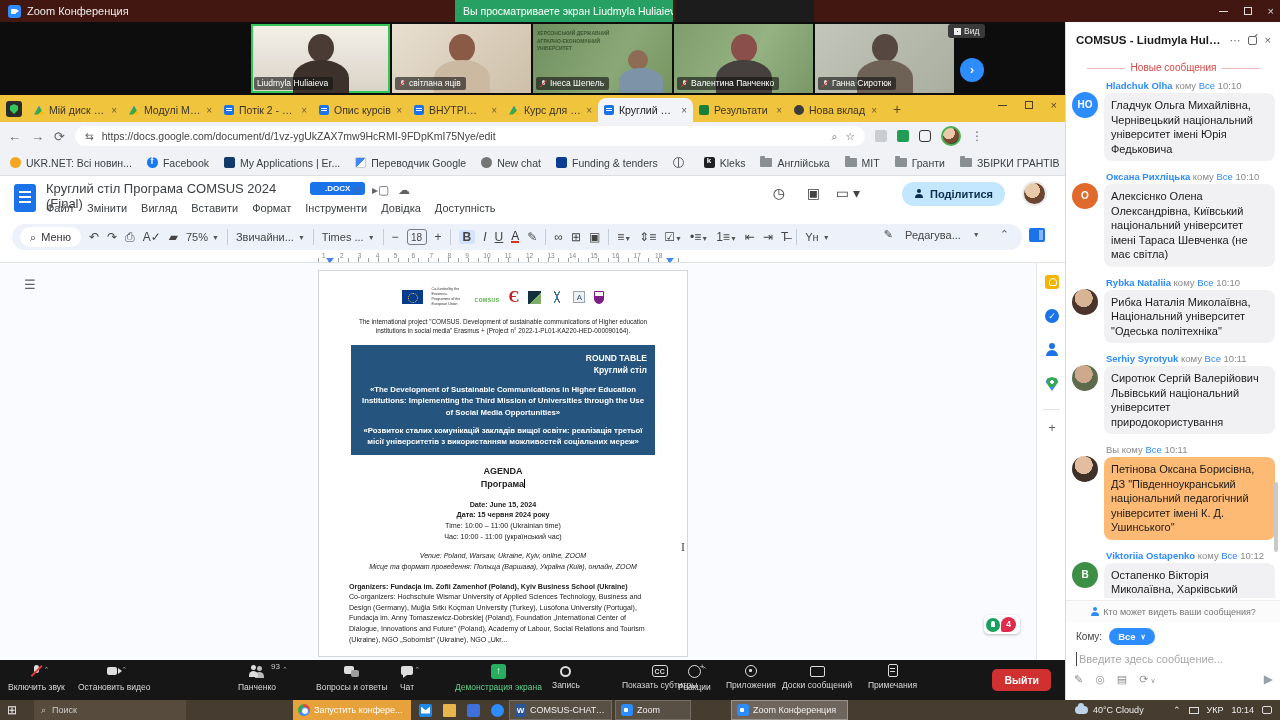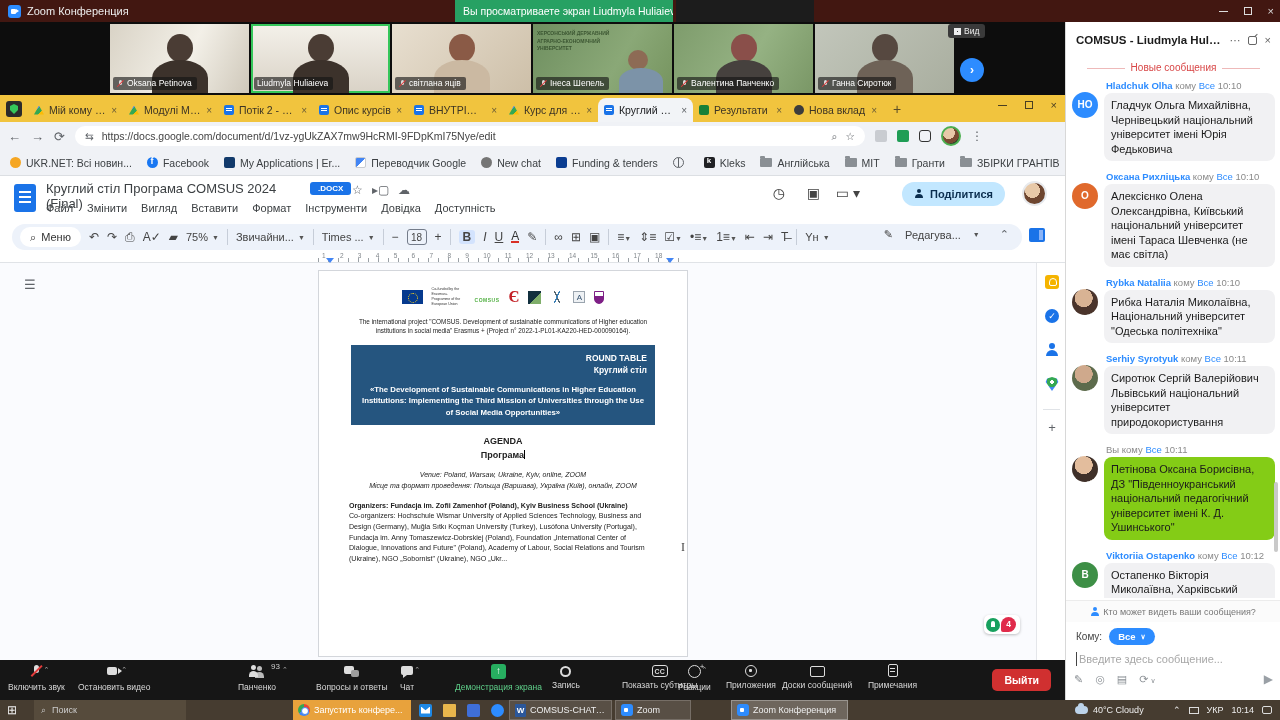--- a/index.html
+++ b/index.html
@@ -96,21 +96,21 @@
   .bfold{width:12px;height:9px;background:#8a8f94;border-radius:1px;position:relative;flex:0 0 auto;}
   .bfold::before{content:"";position:absolute;left:0;top:-2px;width:5px;height:2px;background:#8a8f94;border-radius:1px 1px 0 0;}
   .bm-more{margin-left:6px;color:#5f6368;font-weight:bold;}
   .bm-sep{width:1px;height:14px;background:#d0b64f;}
 
   
   .docshead{left:0;top:176px;width:1065px;height:46px;background:#fff;}
   .docicon{position:absolute;left:14px;top:8px;width:22px;height:28px;background:#1a73e8;border-radius:3px;}
   .docicon::after{content:"";position:absolute;left:5px;top:7px;width:12px;height:2px;background:#fff;box-shadow:0 5px 0 #fff,0 10px 0 #fff;}
   .dtitle{position:absolute;left:46px;top:5px;font-size:13px;color:#3c4043;}
-  .docx{position:absolute;top:6px;height:13px;background:#1a73e8;color:#fff;font-size:8px;font-weight:bold;border-radius:3px;line-height:13px;padding:0 8px;}
+  .docx{position:absolute;top:6px;height:13px;background:#1a73e8;color:#fff;font-size:8px;font-weight:bold;border-radius:3px;line-height:13px;padding:0 15px;}
   .hdrico{position:absolute;top:7px;color:#5f6368;font-size:12px;}
   .dmenu{position:absolute;left:46px;top:26px;display:flex;gap:14px;font-size:11px;color:#3c4043;}
   .rtico{position:absolute;top:9px;color:#444;font-size:14px;}
   .sharebtn{position:absolute;right:60px;top:6px;height:24px;background:#c2e7ff;border-radius:12px;color:#0b2e4f;font-size:11px;font-weight:bold;display:flex;align-items:center;gap:6px;padding:0 12px;}
   .person-add{display:inline-block;width:10px;height:10px;position:relative;}
   .person-add::before{content:"";position:absolute;left:3px;top:0;width:4px;height:4px;border-radius:50%;background:#0b2e4f;}
   .person-add::after{content:"";position:absolute;left:1px;top:5px;width:8px;height:4px;border-radius:4px 4px 0 0;background:#0b2e4f;}
   .davatar{position:absolute;right:18px;top:5px;width:25px;height:25px;border-radius:50%;background:radial-gradient(circle at 40% 35%,#e8c9a8 0 40%,#6e4630 41% 75%,#2f4a6e 76%);border:2px solid #e8eaed;}
 
   
@@ -228,21 +228,21 @@
   .avc-green{background:#3d8f46;}
   .avp1{background:radial-gradient(circle at 45% 35%,#d8b394 0 40%,#4a342b 41% 75%,#7a7368 76%);}
   .avp2{background:radial-gradient(circle at 45% 35%,#cfa98c 0 40%,#5d6b4c 41% 75%,#8e9a84 76%);}
   .avp3{background:radial-gradient(circle at 45% 35%,#e3bd9d 0 40%,#3f3029 41% 75%,#9a8f86 76%);}
   .mbody{flex:1 1 auto;min-width:0;}
   .mhead{font-size:9.5px;color:#8a8a8a;margin:2px 0 2px 2px;white-space:nowrap;overflow:hidden;}
   .mname{color:#2d8cff;font-weight:bold;}
   .mname.own{color:#8a8a8a;font-weight:normal;text-align:right;}
   .mall{color:#2d8cff;}
   .bubble{background:#f1f1f3;border-radius:8px;padding:5px 7px;font-size:11px;line-height:1.32;color:#1b1b1b;}
-  .bubble.own{background:#84cc16;}
+  .bubble.own{background:#fdba74;}
   .cscroll{position:absolute;right:2px;top:460px;width:4px;height:70px;border-radius:2px;background:#c9c9c9;}
   .privacy{position:absolute;left:0;top:578px;width:215px;height:22px;border-top:1px solid #ececec;background:#fbfbfb;display:flex;align-items:center;justify-content:center;gap:4px;font-size:9px;color:#777;}
   .pperson{display:inline-block;width:8px;height:9px;position:relative;}
   .pperson::before{content:"";position:absolute;left:2px;top:0;width:4px;height:4px;border-radius:50%;background:#2d8cff;}
   .pperson::after{content:"";position:absolute;left:0;top:5px;width:8px;height:4px;border-radius:4px 4px 0 0;background:#2d8cff;}
   .composeto{position:absolute;left:10px;top:606px;display:flex;align-items:center;gap:7px;font-size:10px;color:#444;}
   .topill{background:#2d8cff;color:#fff;font-size:9.5px;font-weight:bold;border-radius:10px;height:17px;line-height:17px;padding:0 9px;display:flex;gap:5px;align-items:center;}
   .topill .v{font-size:7px;}
   .cinput{position:absolute;left:10px;top:630px;width:195px;font-size:11px;color:#a8a8a8;border-left:1px solid #444;padding-left:2px;line-height:14px;}
   .ctools{position:absolute;left:8px;top:650px;width:199px;display:flex;align-items:center;gap:12px;color:#8a8f94;font-size:11px;}
@@ -284,28 +284,20 @@
   </div>
   <div class="ab share-banner">Вы просматриваете экран Liudmyla Huliaieva</div>
   <div class="ab view-settings"><span>Настройки просмотра</span><span class="carat">∨</span></div>
   <div class="ab winbtns">
     <span class="wmin"></span>
     <span class="wmax"></span>
     <span>×</span>
   </div>
 
   <div class="ab filmstrip">
-    <div class="tile t1" style="left:110px">
-      <div class="head"></div>
-        <div class="body"></div>
-      <div class="namepill">
-          <span class="micoff"></span>
-          <span class="trunc">Oksana Petinova</span>
-        </div>
-    </div>
     <div class="tile t2 active" style="left:251px">
       <div class="head"></div>
         <div class="body"></div>
       <div class="namepill">
           <span class="trunc">Liudmyla Huliaieva</span>
         </div>
     </div>
     <div class="tile t3" style="left:392px">
       <div class="head"></div>
         <div class="body"></div>
@@ -343,21 +335,21 @@
     <div class="view-btn" style="position:absolute">
         <span class="grid-ic"></span>
         <span>Вид</span>
       </div>
   </div>
 
   <div class="ab tabstrip">
     <span class="shield"></span>
     <div class="tab">
         <span class="fav fav-drive"></span>
-        <span class="tlabel trunc">Мій кому - G</span>
+        <span class="tlabel trunc">Мій диск - G</span>
         <span class="tx">×</span>
       </div>
     <div class="tab">
         <span class="fav fav-drive"></span>
         <span class="tlabel trunc">Модулі Мон</span>
         <span class="tx">×</span>
       </div>
     <div class="tab">
         <span class="fav fav-docs"></span>
         <span class="tlabel trunc">Потік 2 - PO</span>
@@ -585,24 +577,31 @@
         <span class="logo-sq"></span>
         <span class="logo-x"></span>
         <span class="logo-a">A</span>
         <span class="logo-crest"></span>
       </div>
       <div class="intro">The international project "COMSUS. Development of sustainable communications of Higher education institutions in social media" Erasmus + (Project n° 2022-1-PL01-KA220-HED-000090164).</div>
       <div class="bluebox">
         <div class="bb-h">ROUND TABLE</div>
         <div class="bb-h">Круглий стіл</div>
         <div class="bb-t">«The Development of Sustainable Communications in Higher Education Institutions: Implementing the Third Mission of Universities through the Use of Social Media Opportunities»</div>
+        <div class="bb-t">«Розвиток сталих комунікацій закладів вищої освіти: реалізація третьої місії університетів  з використанням можливостей соціальних мереж»</div>
       </div>
       <div class="agenda">
         <div>AGENDA</div>
         <div><span>Програма</span><span class="caret-i"></span></div>
+      </div>
+      <div class="dateblock">
+        <div class="b">Date: June 15, 2024</div>
+        <div class="b">Дата: 15 червня 2024 року</div>
+        <div>Time: 10:00 – 11:00 (Ukrainian time)</div>
+        <div>Час: 10:00 - 11:00 (український час)</div>
       </div>
       <div class="venue">
         <div>Venue:  Poland, Warsaw, Ukraine, Kyiv, online, ZOOM</div>
         <div>Місце та формат проведення: Польща (Варшава), Україна (Київ), онлайн, ZOOM</div>
       </div>
       <div class="orgs">
         <div class="b">Organizers: Fundacja im. Zofii Zamenhof (Poland), Kyiv Business School (Ukraine)</div>
         <div>Co-organizers: Hochschule Wismar University of Applied Sciences Technology, Business and Design (Germany), Muğla Sıtkı Koçman University (Turkey), Lusófona University (Portugal),  Fundacja im. Anny Tomaszewicz-Dobrskiej (Poland), Foundation „International Center of Dialogue, Innovations and Future" (Poland), Academy of Labour, Social Relations and Tourism (Ukraine), NGO „Sobornist" (Ukraine), NGO „Ukr...</div>
       </div>
     </div>

